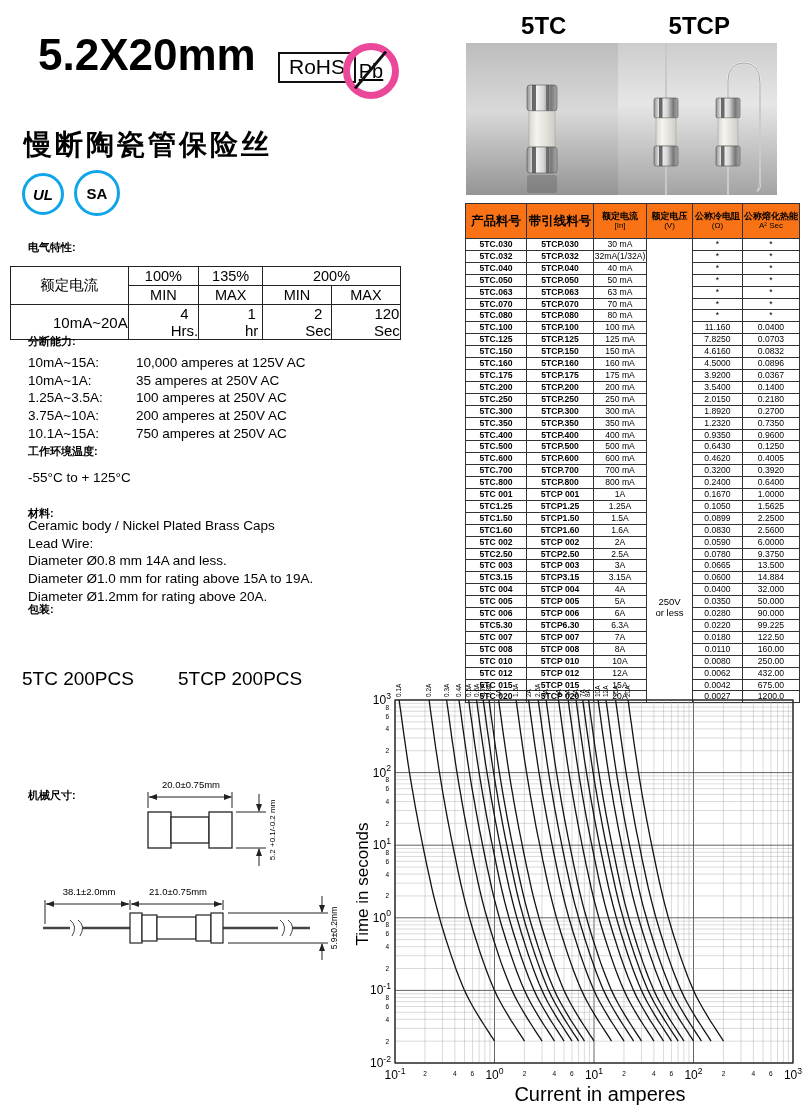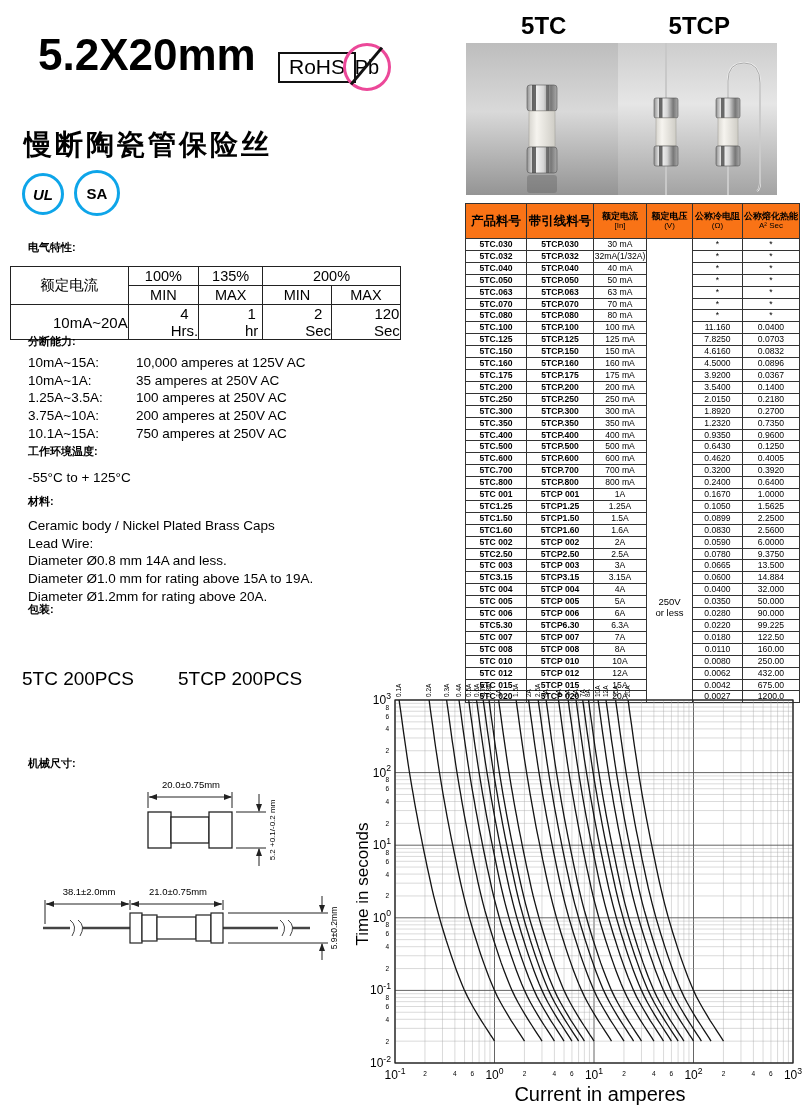--- a/index.html
+++ b/index.html
@@ -1,22 +1,22 @@
 <!DOCTYPE html>
 <html><head>
 <meta charset="utf-8">
 <style>
   html,body{margin:0;padding:0;}
   body{width:810px;height:1108px;position:relative;background:#fff;color:#000;
        font-family:"Liberation Sans","DejaVu Sans",sans-serif;overflow:hidden;}
   .abs{position:absolute;}
   #page-title{left:38px;top:30px;font-size:44px;font-weight:bold;letter-spacing:0px;}
   #rohs-box{left:262px;top:52px;border:2px solid #111;font-size:21px;padding:1px 9px 2px;margin-left:16px;}
-  #pb-mark{left:343px;top:43px;width:42px;height:42px;border:3px solid #ec4899;border-radius:50%;
-           display:flex;align-items:center;justify-content:center;font-size:20px;}
+  #pb-mark{left:343px;top:43px;width:42px;height:42px;border:7px solid #ec4899;border-radius:50%;
+           display:flex;align-items:center;justify-content:center;font-size:20px;text-decoration:underline;}
   #pb-mark::after{content:"";position:absolute;left:19px;top:-4px;width:3px;height:48px;
            background:#111;transform:rotate(40deg);}
   #subtitle-cn{left:24px;top:126px;font-size:28px;font-weight:bold;letter-spacing:3px;}
   .logo-circle{border:3px solid #0ea5e9;border-radius:50%;display:flex;align-items:center;
            justify-content:center;font-weight:bold;}
   #ul-logo{left:22px;top:173px;width:36px;height:36px;font-size:15px;font-style:italic;}
   #csa-logo{left:74px;top:170px;width:40px;height:40px;font-size:15px;}
   .sec-heading{font-size:11px;font-weight:bold;margin-left:18px;}
   .small-text{font-size:13.5px;}
   
@@ -109,36 +109,36 @@
     </div>
     <div class="brk-row">
       <span class="brk-range">10.1A~15A:</span>
       <span>750 amperes at 250V AC</span>
     </div>
   </div>
 
 <div class="abs sec-heading" style="left:10px;top:444px">工作环境温度:</div>
 <div class="abs small-text" style="left:28px;top:470px">-55°C to + 125°C</div>
 
-<div class="abs sec-heading" style="left:10px;top:494px">材料:</div>
+<div class="abs sec-heading" style="left:10px;top:506px">材料:</div>
 <div class="abs small-text" id="materials-list" style="left:28px;top:517px;line-height:17.7px">
     <div>Ceramic body / Nickel Plated Brass Caps</div>
     <div>Lead Wire:</div>
     <div>Diameter Ø0.8 mm 14A and less.</div>
     <div>Diameter Ø1.0 mm for rating above 15A to 19A.</div>
     <div>Diameter Ø1.2mm for rating above 20A.</div>
   </div>
 
 <div class="abs sec-heading" style="left:10px;top:602px">包装:</div>
 <div class="abs" id="packaging-row">
   <span>5TC 200PCS</span>
   <span>5TCP 200PCS</span>
 </div>
 
-<div class="abs sec-heading" style="left:10px;top:756px">机械尺寸:</div>
+<div class="abs sec-heading" style="left:10px;top:788px">机械尺寸:</div>
 
 <svg class="abs" style="left:118px;top:768px" width="290" height="104" viewBox="0 0 290 104">
   <defs>
     <marker id="ar" markerWidth="8" markerHeight="8" refX="7" refY="3" orient="auto">
       <path d="M0,0 L8,3 L0,6 Z" fill="#222"></path>
     </marker>
   </defs>
   <text x="73" y="20" font-size="9.5" text-anchor="middle">20.0±0.75mm</text>
   <line x1="30" y1="40" x2="30" y2="24" stroke="#222" stroke-width="1"></line>
   <line x1="114" y1="40" x2="114" y2="24" stroke="#222" stroke-width="1"></line>

